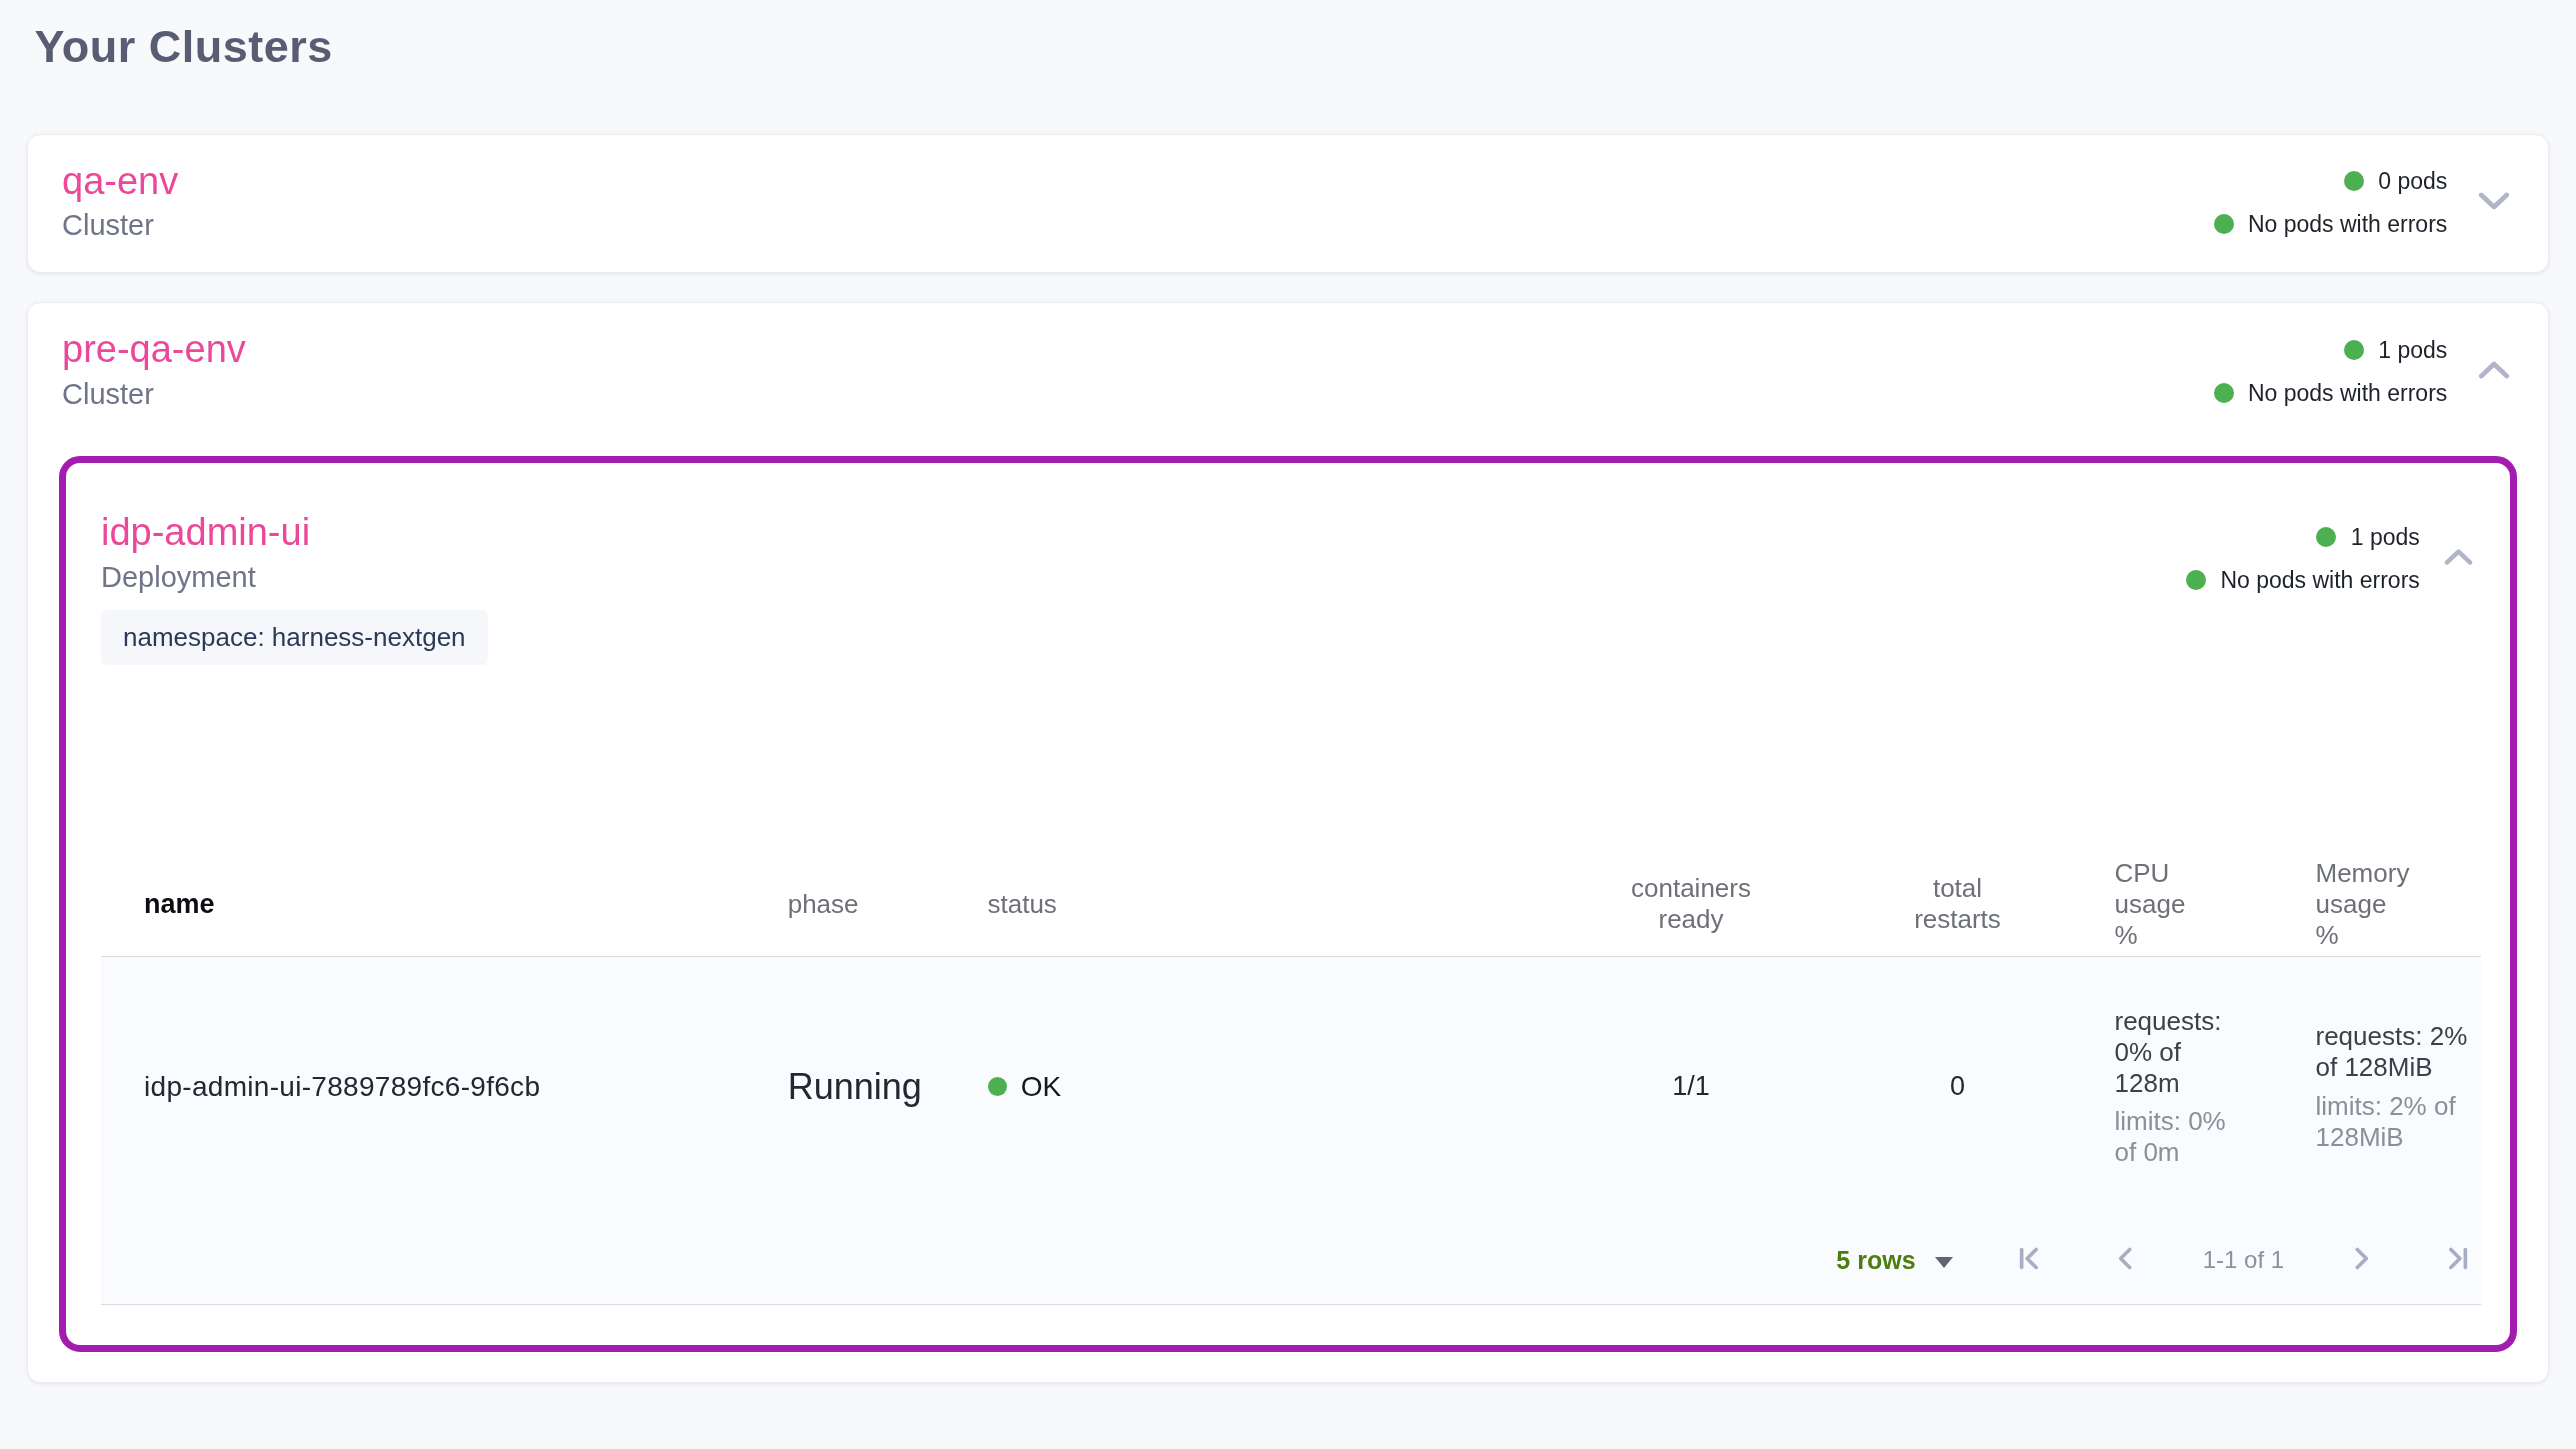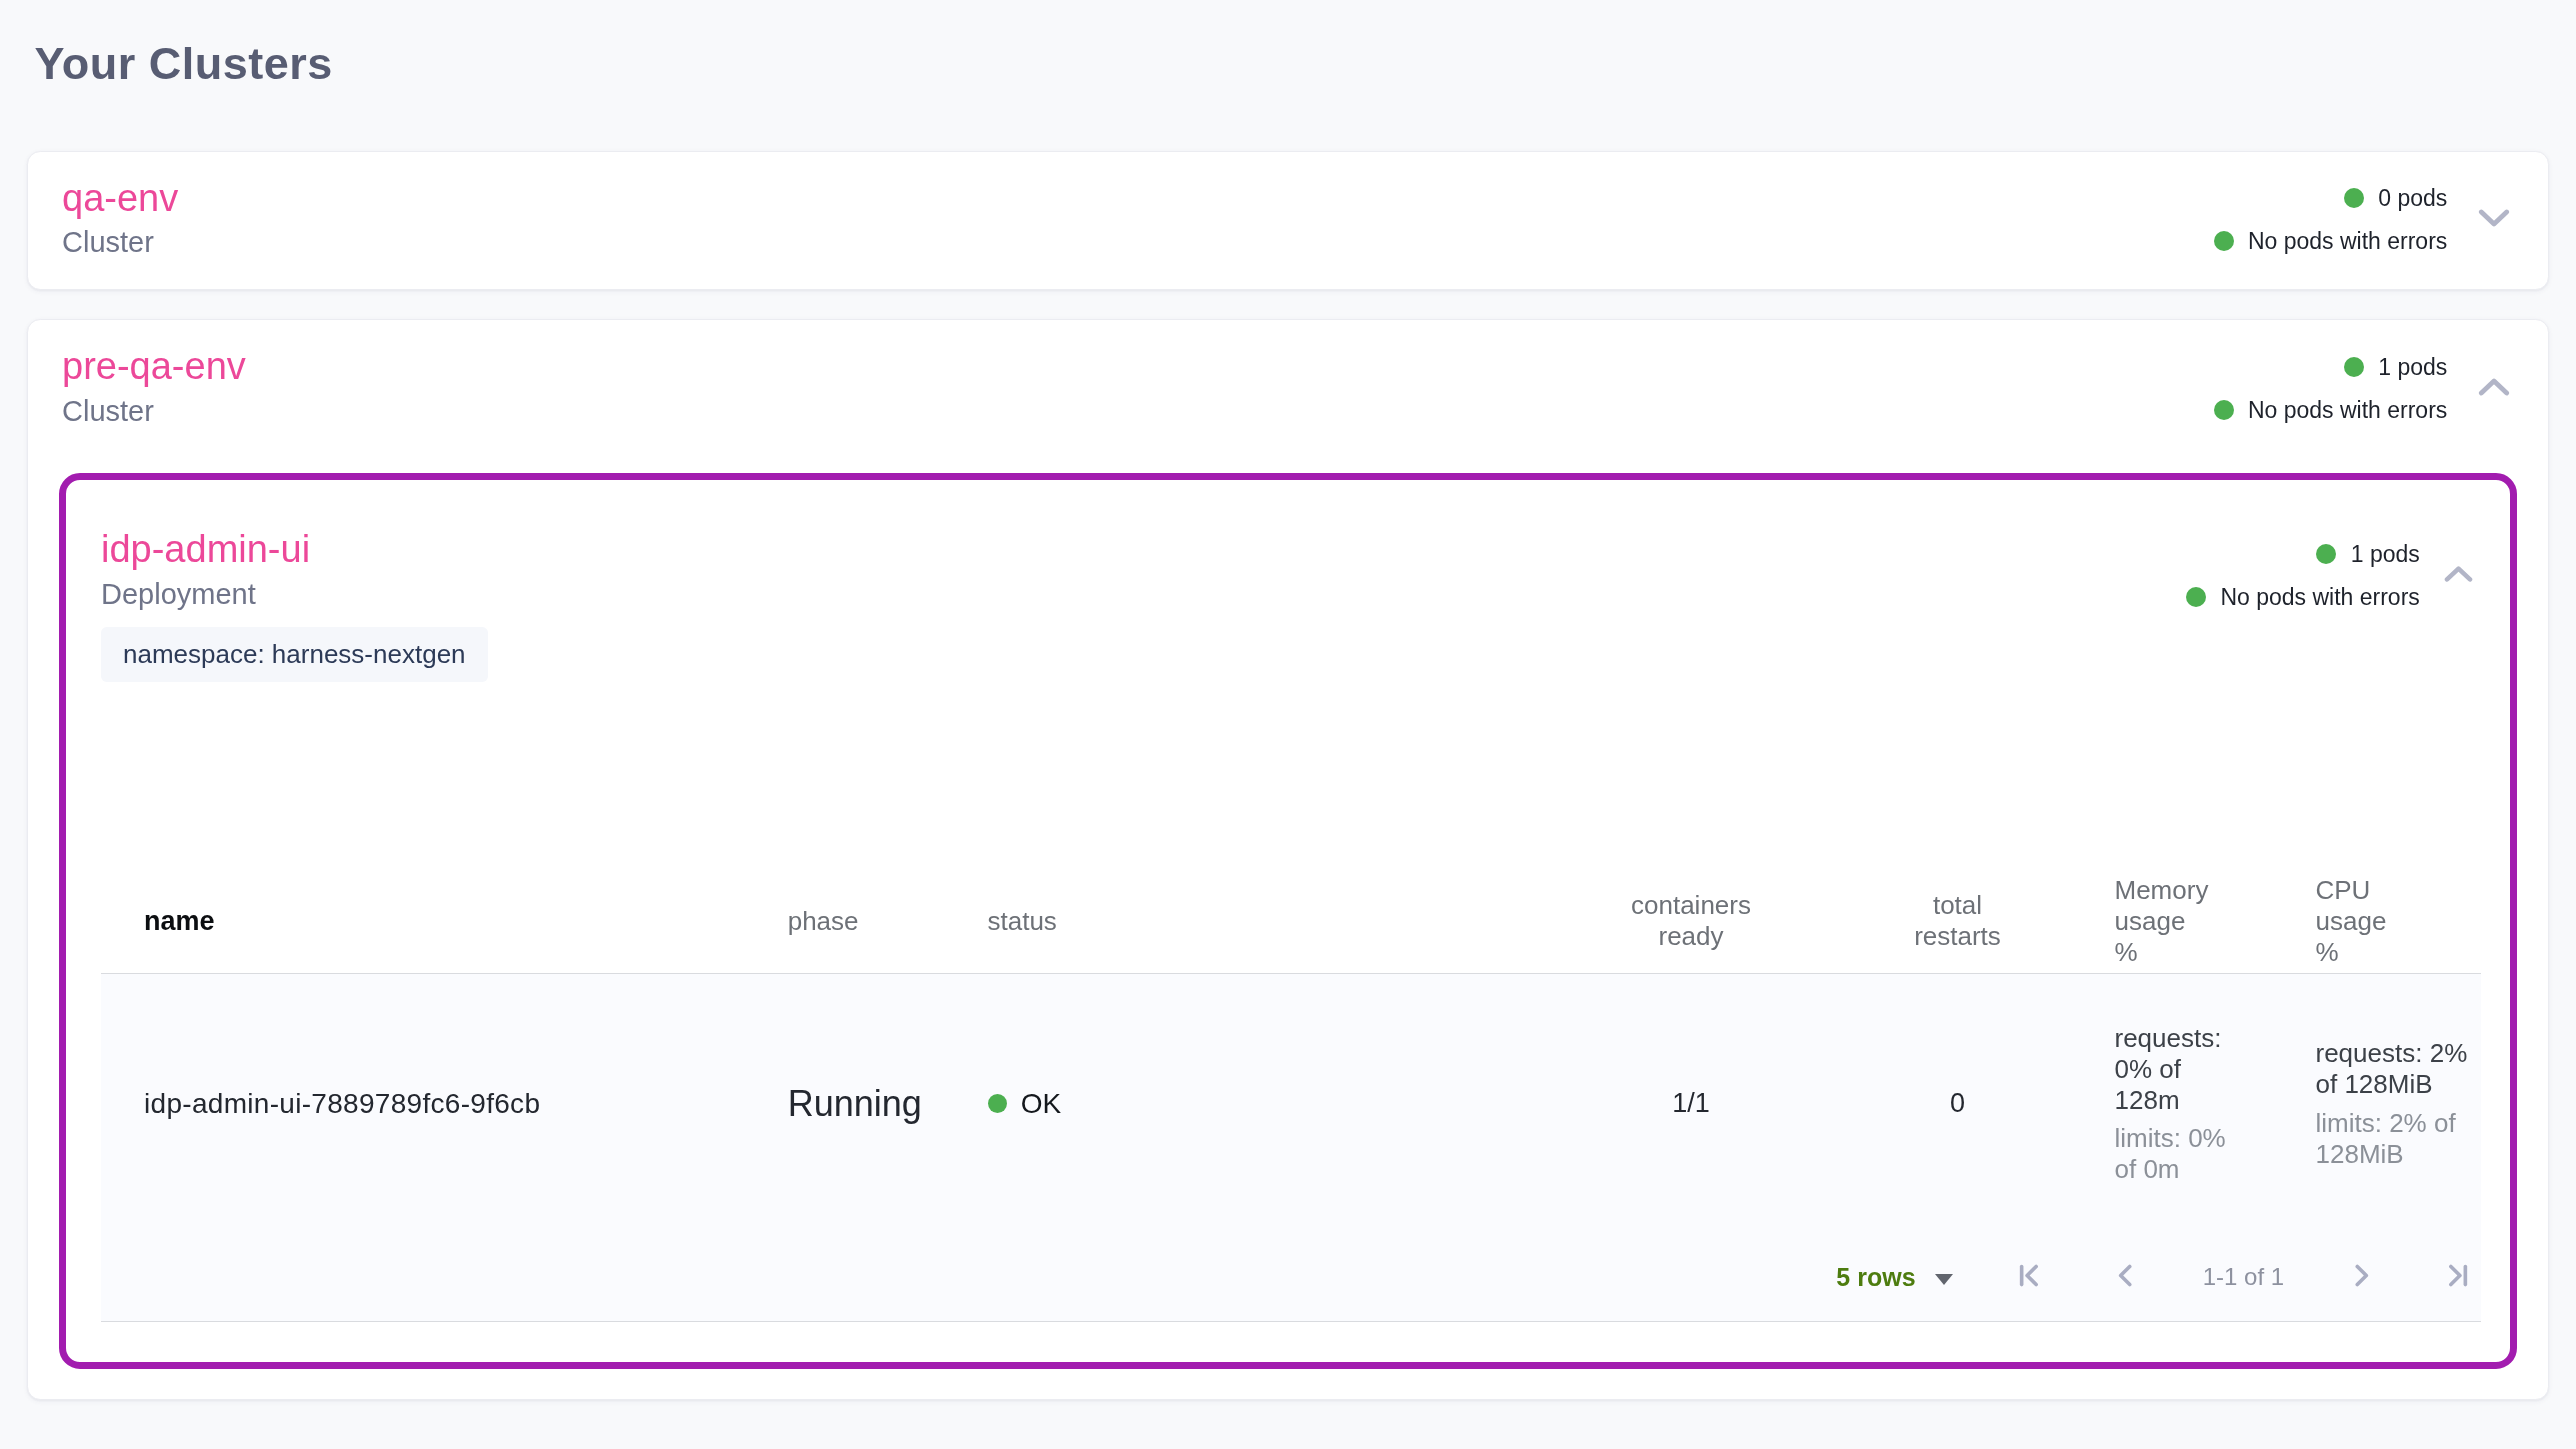--- a/index.html
+++ b/index.html
@@ -3,21 +3,21 @@
 <meta charset="utf-8">
 <style>
   * { margin: 0; padding: 0; box-sizing: border-box; }
   html, body {
     width: 2576px; height: 1450px;
     background: #f8f9fb;
     font-family: "Liberation Sans", sans-serif;
     overflow: hidden;
     color: #23272f;
   }
-  .page { padding: 15.2px 27px 0 27px; margin-top: 17px; }
+  .page { padding: 15.2px 27px 0 27px; }
 
   .page-title {
     font-size: 45px;
     font-weight: 700;
     color: #585d73;
     margin: 5.7px 0 0 7.6px;
     letter-spacing: 0.5px;
   }
 
   
@@ -245,24 +245,24 @@
             <div class="th th-name">name</div>
             <div class="th th-phase">phase</div>
             <div class="th th-status">status</div>
             <div class="th th-center">
               <span class="th-wrap-containers" style="display:inline-block">containers ready</span>
             </div>
             <div class="th th-center">
               <span class="th-wrap-total" style="display:inline-block">total restarts</span>
             </div>
             <div class="th th-cpu">
+              <span class="th-wrap-cpu">CPU usage %</span>
+            </div>
+            <div class="th th-cpu">
               <span class="th-wrap-memory">Memory usage %</span>
-            </div>
-            <div class="th th-cpu">
-              <span class="th-wrap-cpu">CPU usage %</span>
             </div>
           </div>
 
           <div class="tbody">
             <div class="trow">
               <div class="td td-name">idp-admin-ui-7889789fc6-9f6cb</div>
               <div class="td td-phase">Running</div>
               <div class="td td-status">
                 <span class="dot" style="width:19px;height:19px;"></span>
                 <span>OK</span>

